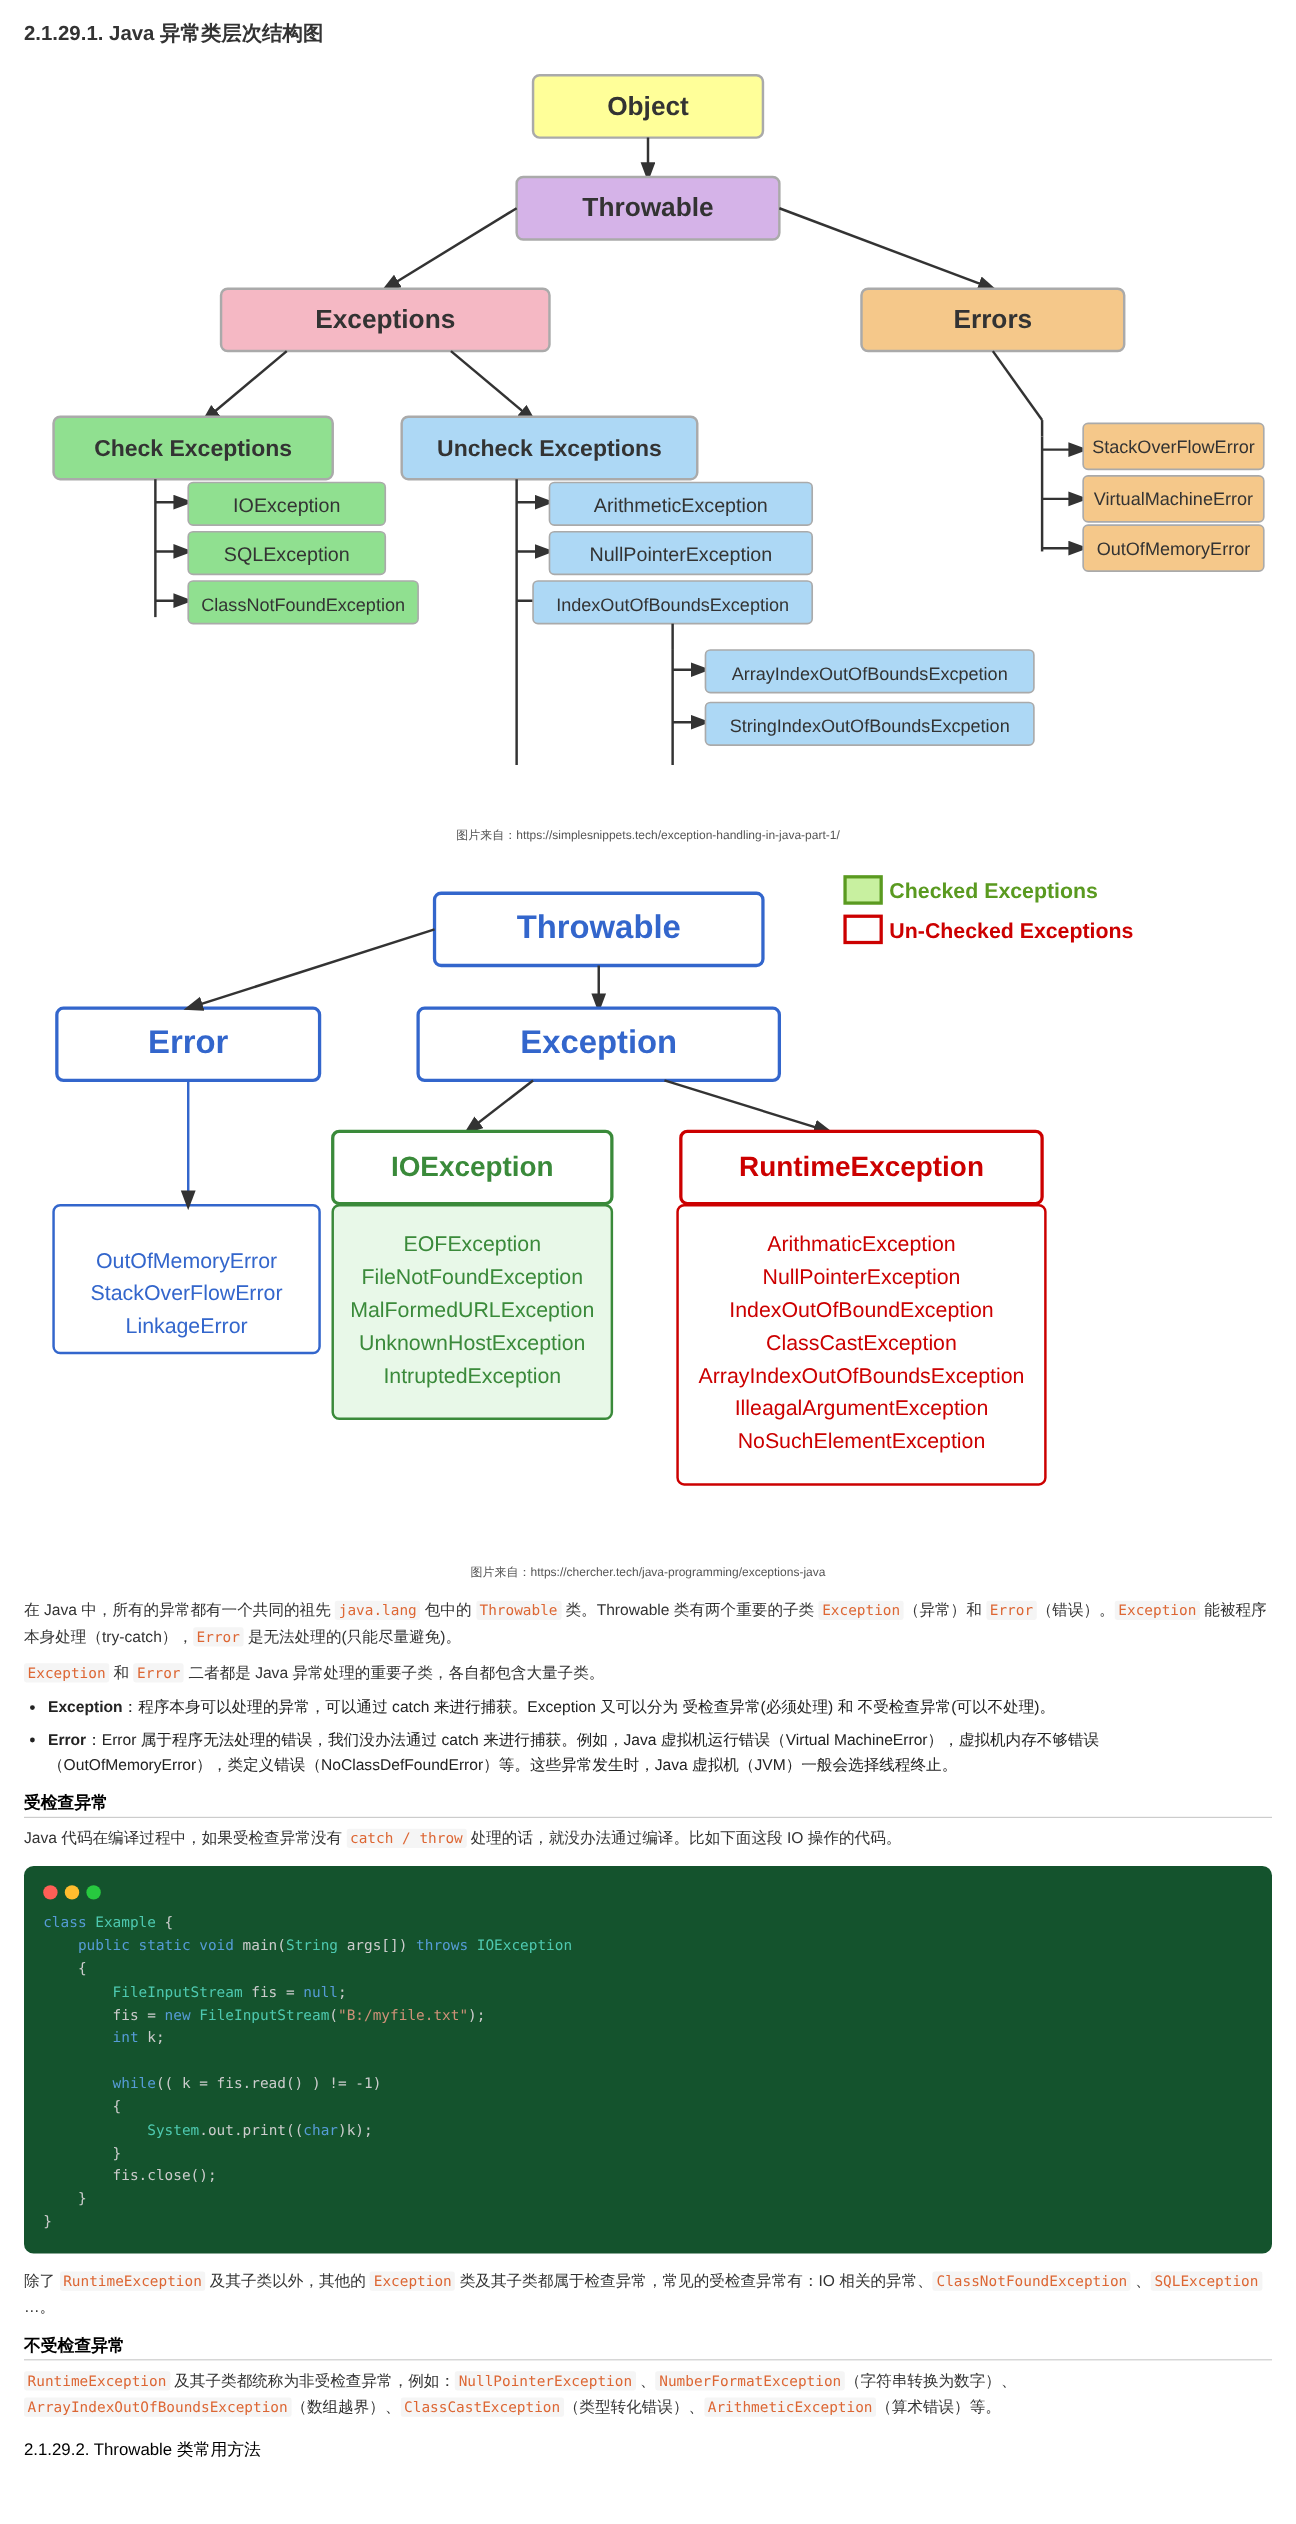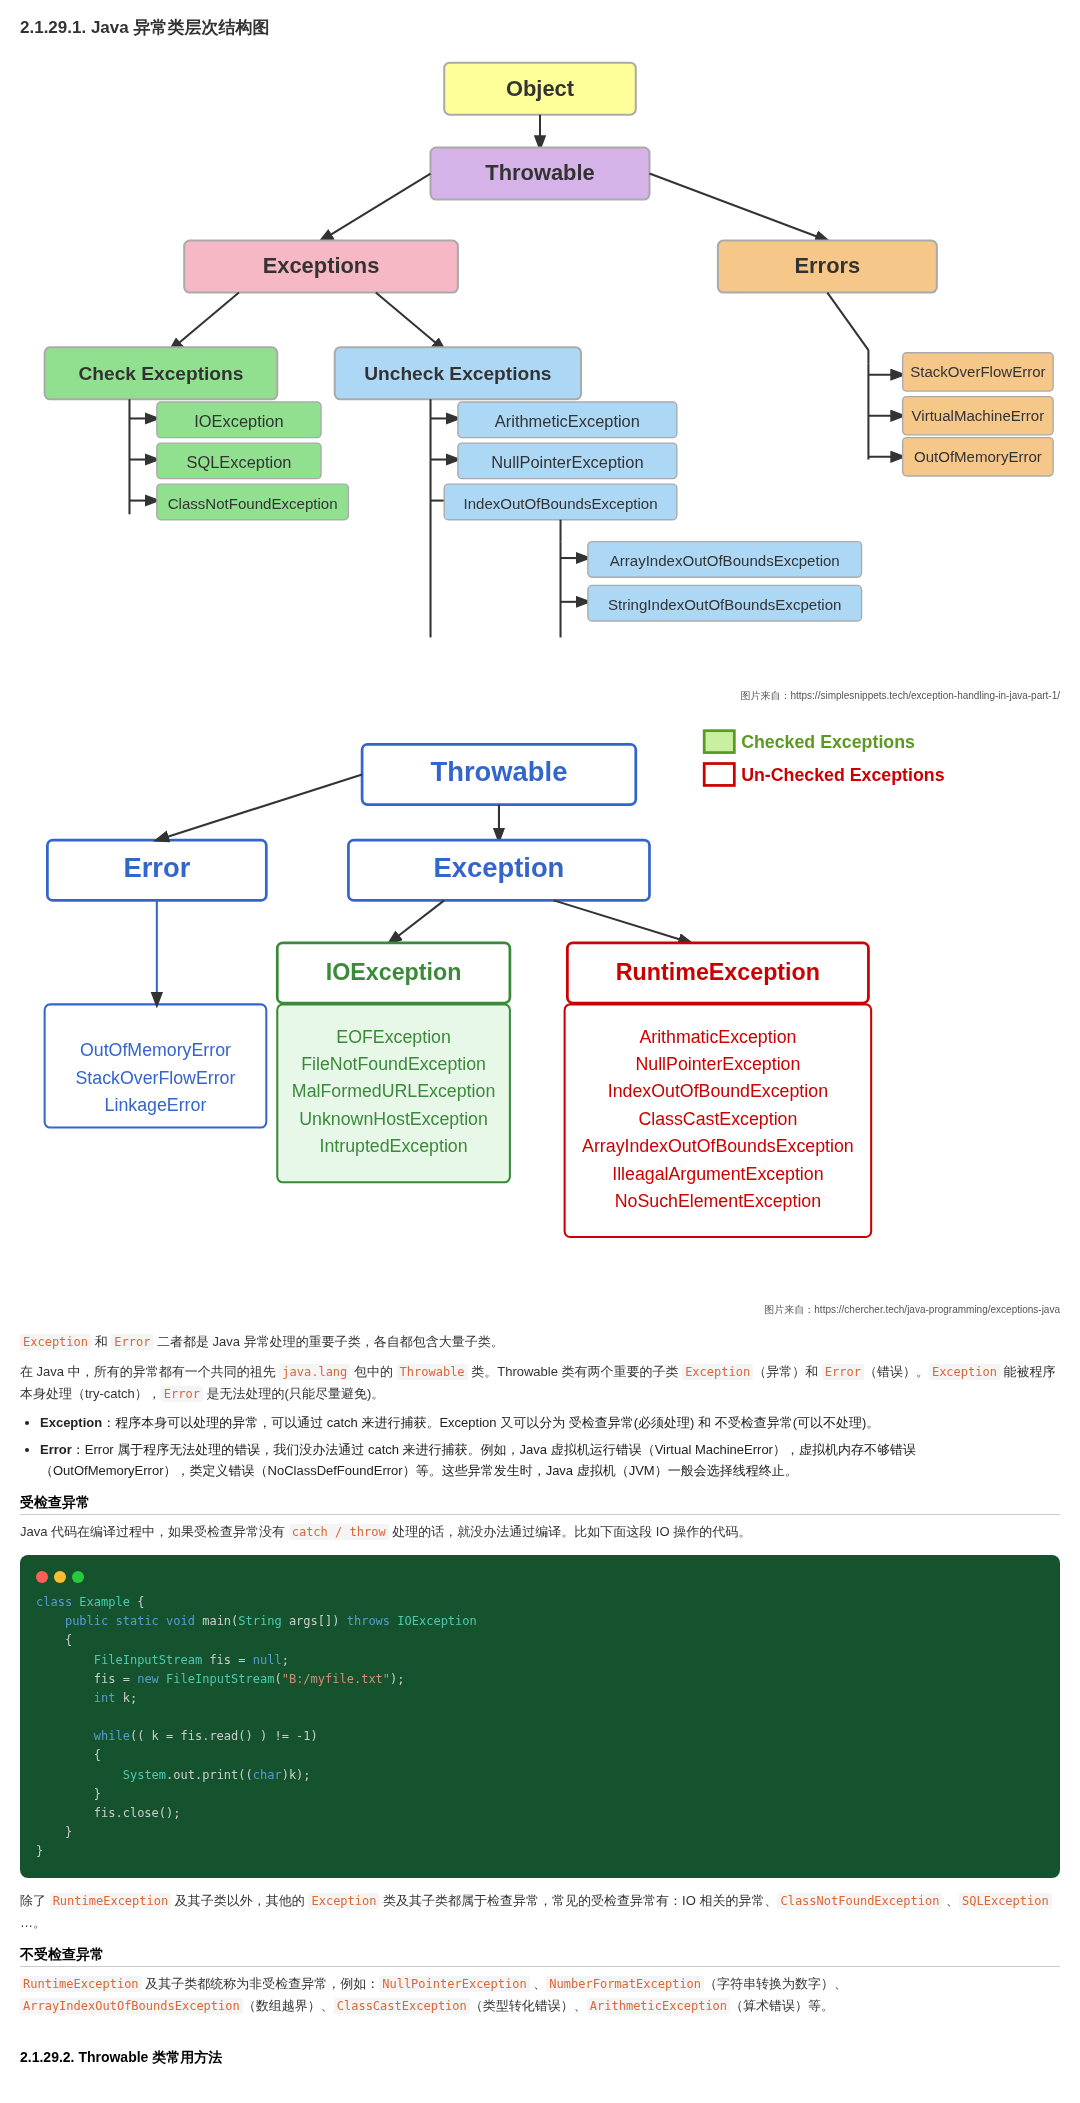--- a/index.html
+++ b/index.html
@@ -10,39 +10,39 @@
     .section-title { font-size: 17px; color: #333; font-weight: bold; margin-bottom: 10px; }
 
     
     .diagram1 { position: relative; width: 100%; margin-bottom: 8px; }
     .diagram1 svg { width: 100%; height: auto; }
 
     
     .diagram2 { position: relative; width: 100%; margin-bottom: 8px; }
     .diagram2 svg { width: 100%; height: auto; }
 
-    .source-text { font-size: 10px; color: #555; text-align: right; margin-bottom: 14px; }
+    .source-text { font-size: 10px; color: #555; text-align: center; margin-bottom: 14px; }
     
     .section-heading { font-size: 14px; font-weight: bold; color: #000; margin: 12px 0 6px 0; border-bottom: 1px solid #ccc; padding-bottom: 2px; }
     
     ul { margin-left: 20px; margin-bottom: 8px; }
     ul li { margin-bottom: 6px; font-size: 13px; line-height: 1.6; }
 
     .code-block { background: #14532d; border-radius: 8px; padding: 16px; margin: 12px 0; position: relative; }
     .code-block .dots { display: flex; gap: 6px; margin-bottom: 10px; }
     .code-block .dot { width: 12px; height: 12px; border-radius: 50%; }
     .code-block .dot-red { background: #ff5f56; }
     .code-block .dot-yellow { background: #ffbd2e; }
     .code-block .dot-green { background: #27c93f; }
     .code-block pre { color: #ccc; font-family: monospace; font-size: 12px; line-height: 1.6; white-space: pre-wrap; }
     .code-block .kw { color: #569cd6; }
     .code-block .cls { color: #4ec9b0; }
     .code-block .str { color: #ce9178; }
 
-    .footer-heading { font-size: 14px; font-weight: bold; color: #000; margin: 32px 0 6px 0; }
+    .footer-heading { font-size: 14px; font-weight: normal; color: #000; margin: 16px 0 6px 0; }
 
     .text-p { font-size: 13px; line-height: 1.7; color: #333; margin-bottom: 8px; }
     .text-p .ci { font-family: monospace; font-size: 12px; color: #d63; background: #f5f5f5; padding: 1px 3px; border-radius: 2px; }
   </style>
 </head>
 <body>
 
 <div class="page">
 
   <div class="section-title">2.1.29.1. Java 异常类层次结构图</div>
@@ -196,25 +196,25 @@
       <text x="510" y="298" text-anchor="middle" font-size="13" fill="#cc0000">ClassCastException</text>
       <text x="510" y="318" text-anchor="middle" font-size="13" fill="#cc0000">ArrayIndexOutOfBoundsException</text>
       <text x="510" y="338" text-anchor="middle" font-size="13" fill="#cc0000">IlleagalArgumentException</text>
       <text x="510" y="358" text-anchor="middle" font-size="13" fill="#cc0000">NoSuchElementException</text>
     </svg>
   </div>
 
   <div class="source-text">图片来自：https://chercher.tech/java-programming/exceptions-java</div>
 
   <div class="text-p">
+    在 Java 中，所有的异常都有一个共同的祖先 <span class="ci">java.lang</span> 包中的 <span class="ci">Throwable</span> 类。Throwable 类有两个重要的子类 <span class="ci">Exception</span>（异常）和 <span class="ci">Error</span>（错误）。<span class="ci">Exception</span> 能被程序本身处理（try-catch），<span class="ci">Error</span> 是无法处理的(只能尽量避免)。
+  </div>
+
+  <div class="text-p">
     <span class="ci">Exception</span> 和 <span class="ci">Error</span> 二者都是 Java 异常处理的重要子类，各自都包含大量子类。
-  </div>
-
-  <div class="text-p">
-    在 Java 中，所有的异常都有一个共同的祖先 <span class="ci">java.lang</span> 包中的 <span class="ci">Throwable</span> 类。Throwable 类有两个重要的子类 <span class="ci">Exception</span>（异常）和 <span class="ci">Error</span>（错误）。<span class="ci">Exception</span> 能被程序本身处理（try-catch），<span class="ci">Error</span> 是无法处理的(只能尽量避免)。
   </div>
 
   <ul>
     <li>
       <strong>Exception</strong>：程序本身可以处理的异常，可以通过 <span class="ci">catch</span> 来进行捕获。Exception 又可以分为 受检查异常(必须处理) 和 不受检查异常(可以不处理)。
     </li>
     <li>
       <strong>Error</strong>：Error 属于程序无法处理的错误，我们没办法通过 <span class="ci">catch</span> 来进行捕获。例如，Java 虚拟机运行错误（<span class="ci">Virtual MachineError</span>），虚拟机内存不够错误（<span class="ci">OutOfMemoryError</span>），类定义错误（<span class="ci">NoClassDefFoundError</span>）等。这些异常发生时，Java 虚拟机（JVM）一般会选择线程终止。
     </li>
   </ul>

